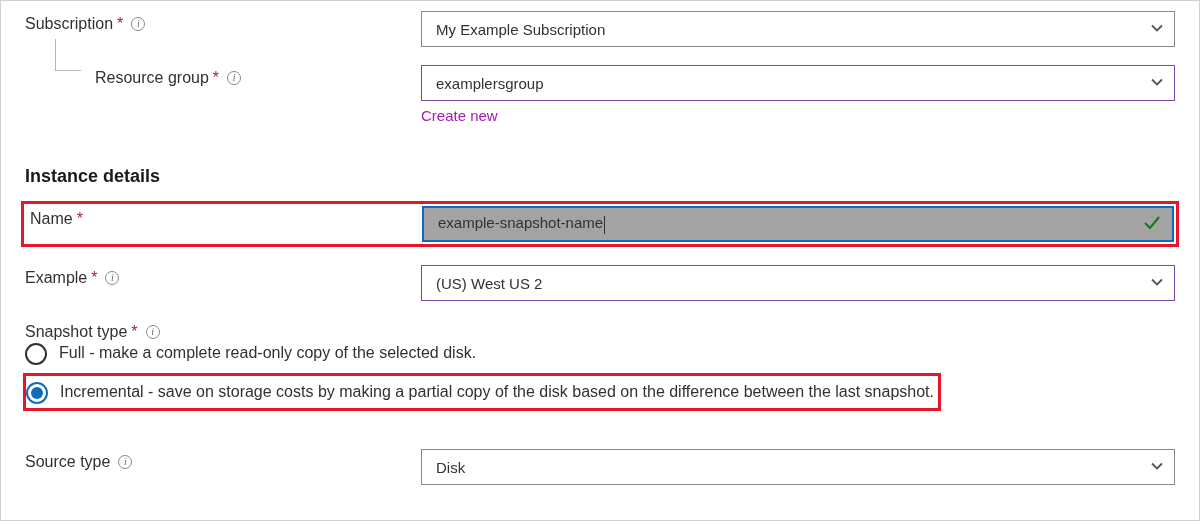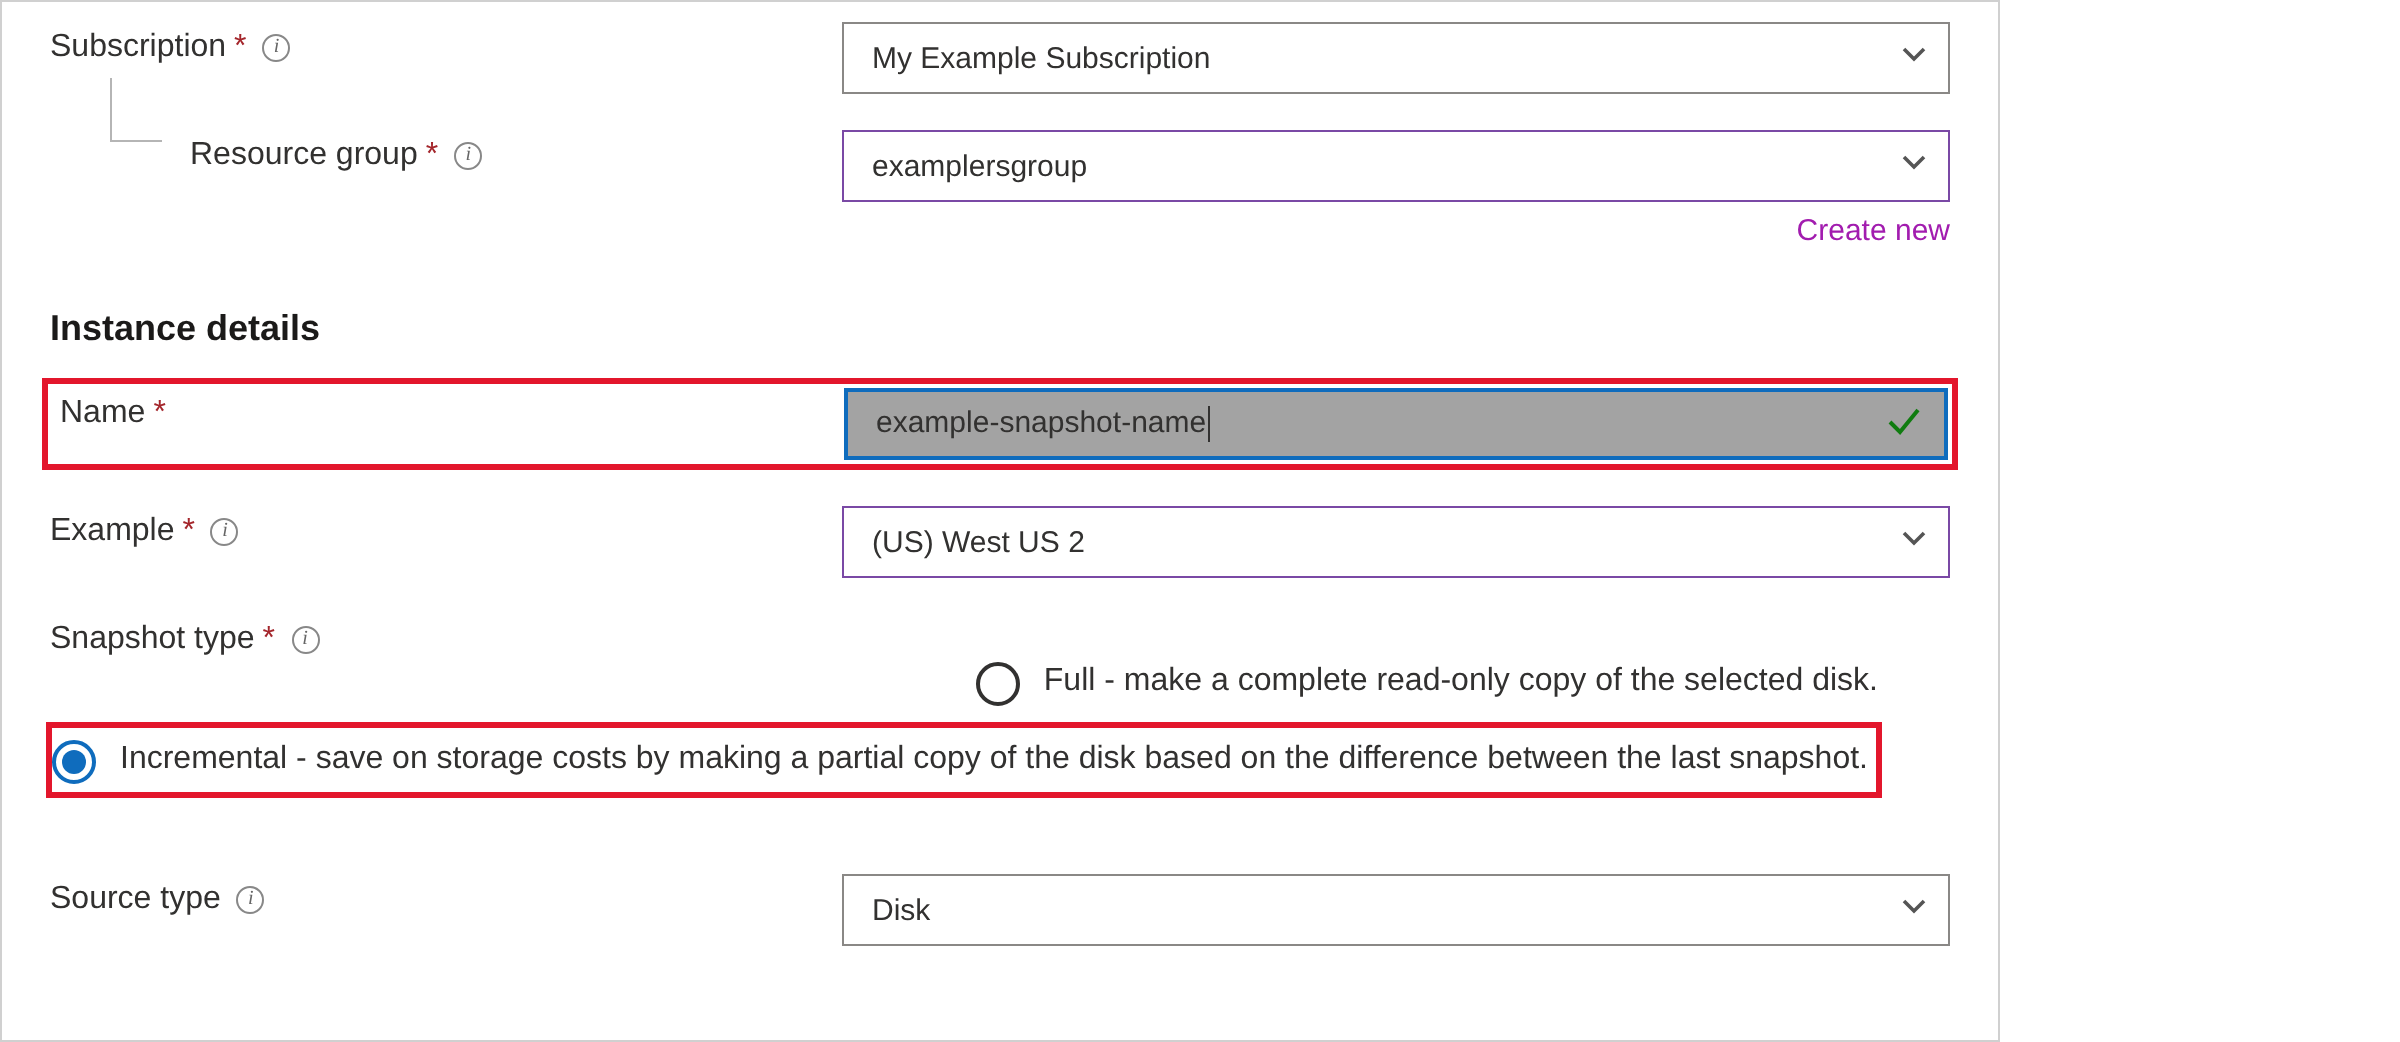--- a/index.html
+++ b/index.html
@@ -5,21 +5,21 @@
   * { box-sizing: border-box; }
   html, body {
     margin: 0;
     padding: 0;
     font-family: "Segoe UI", Arial, sans-serif;
     font-size: 15px;
     color: #323130;
     background: #fff;
   }
   .page {
-    width: 1000px;
+    width: 1200px;
     height: 521px;
     border: 1px solid #d0d0d0;
     padding: 10px 24px 0 24px;
     position: relative;
   }
   .row {
     display: flex;
     align-items: flex-start;
     margin-bottom: 18px;
   }
@@ -40,21 +40,20 @@
     top: -26px;
     width: 26px;
     height: 32px;
     border-left: 1px solid #b5b5b5;
     border-bottom: 1px solid #b5b5b5;
   }
   .field-col {
     flex: 1;
     display: flex;
     flex-direction: column;
-    align-items: flex-end;
   }
   .label-text {
     font-size: 16px;
     color: #323130;
   }
   .req {
     color: #a4262c;
     margin-left: 4px;
     font-size: 16px;
   }
@@ -113,21 +112,21 @@
     color: #a21caf;
     font-size: 15px;
     margin-top: 6px;
     cursor: pointer;
     display: inline-block;
   }
   .section-header {
     font-size: 18px;
     font-weight: 600;
     color: #1b1a19;
-    margin-top: 30px;
+    margin-top: 42px;
     margin-bottom: 14px;
   }
   .highlight-box {
     border: 3px solid #e3162c;
     padding: 2px;
     margin-left: -4px;
     margin-right: -4px;
   }
   .highlight-box-radio {
     border: 3px solid #e3162c;

